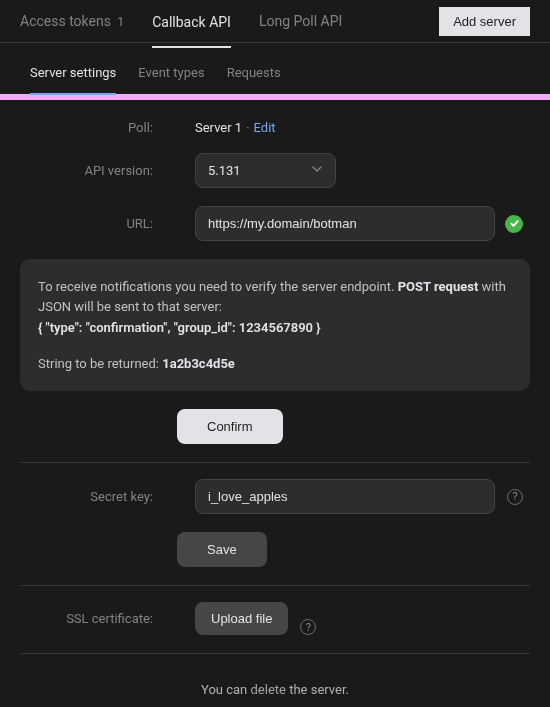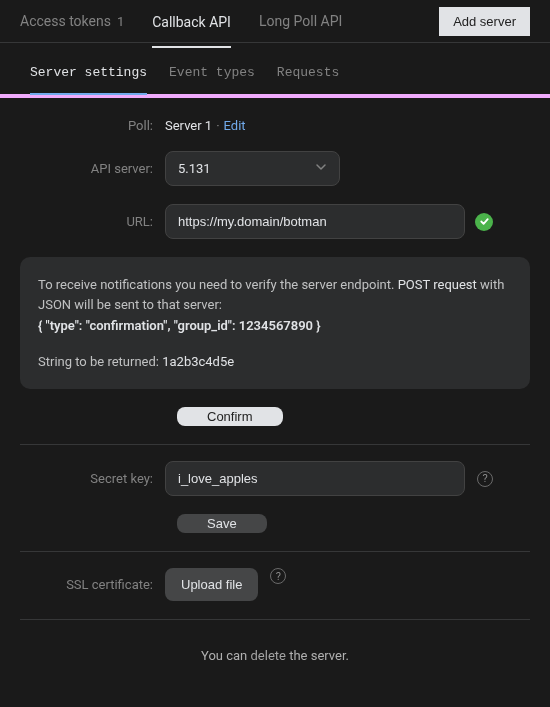--- a/index.html
+++ b/index.html
@@ -44,23 +44,22 @@
       color: #222;
       border: none;
       border-radius: 0;
       padding: 7px 14px;
       font-size: 13px;
       cursor: pointer;
     }
     .sub-tabs {
       display: flex;
       padding: 0 20px;
-      border-bottom: 4px solid #f0abfc;
+      border-bottom: 6px solid #f0abfc;
       margin-top: 8px;
-      font-family: Liberation Mono, monospace;
     }
     .sub-tab {
       padding: 14px 0 14px 0;
       margin-right: 22px;
       color: #828282;
       cursor: pointer;
       font-size: 13px;
     }
     .sub-tab:first-child {
       margin-left: 10px;
@@ -84,30 +83,31 @@
       text-align: right;
       padding-right: 12px;
       color: #828282;
       font-size: 13px;
       flex-shrink: 0;
     }
     .field-value {
       display: flex;
       align-items: center;
       flex: 1;
+      margin-left: 30px;
     }
     .name-text { color: #e1e3e6; }
     .dot-sep { color: #828282; margin: 0 4px; }
     .edit-link { color: #71aaeb; cursor: pointer; }
     .select-box {
       background: #2c2d2e;
       border: 1px solid #424242;
       border-radius: 8px;
       padding: 9px 12px;
-      width: 175px;
+      width: 141px;
       display: flex;
       align-items: center;
       justify-content: space-between;
       cursor: pointer;
       color: #e1e3e6;
     }
     .chevron {
       color: #828282;
     }
     .text-input {
@@ -136,38 +136,38 @@
     .info-box {
       background: #2c2d2e;
       border-radius: 10px;
       padding: 18px;
       margin-top: 6px;
       margin-bottom: 18px;
       line-height: 1.5;
       color: #c0c1c2;
       font-size: 13px;
     }
-    .info-box strong { color: #e1e3e6; font-weight: 400; margin-top: 14px; }
+    .info-box strong { color: #e1e3e6; font-weight: 700; margin-top: 14px; }
     .code-line {
       font-family: inherit;
       color: #e1e3e6;
       font-weight: 600;
       margin-top: 2px;
     }
     .spacer-block { height: 16px; }
     .confirm-row, .save-row, .upload-row {
       padding-left: 157px;
       margin-bottom: 18px;
     }
     .btn {
       background: #454647;
       border: none;
       color: #e1e3e6;
       border-radius: 8px;
-      padding: 2px 30px;
+      padding: 10px 30px;
       font-size: 13px;
       cursor: pointer;
     }
     .btn-light {
       background: #e1e3e6;
       color: #222;
     }
     .btn-small {
       padding: 9px 16px;
     }
@@ -190,21 +190,21 @@
       flex-shrink: 0;
       cursor: pointer;
     }
     .delete-row {
       text-align: center;
       color: #b0b0b0;
       padding-top: 12px;
       font-size: 13px;
     }
     .delete-link { color: #a3a3a3; cursor: pointer; }
-    .upload-row-inner { display: flex; align-items: flex-start; }
+    .upload-row-inner { display: flex; align-items: flex-end; }
   </style>
 </head>
 <body>
 
 <div class="top-tabs">
   <div class="top-tab">
     <span>Access tokens</span>
     <span class="badge">1</span>
   </div>
   <div class="top-tab active">
@@ -228,21 +228,21 @@
   <div class="field-row">
     <div class="field-label">Poll:</div>
     <div class="field-value">
       <span class="name-text">Server 1</span>
       <span class="dot-sep">·</span>
       <span class="edit-link">Edit</span>
     </div>
   </div>
 
   <div class="field-row">
-    <div class="field-label">API server:</div>
+    <div class="field-label">API version:</div>
     <div class="field-value">
       <div class="select-box">
         <span>5.131</span>
         <span class="chevron">
           <svg width="12" height="12" viewBox="0 0 12 12">
               <path d="M2 4 L6 8 L10 4" stroke="#828282" stroke-width="1.5" fill="none" stroke-linecap="round" stroke-linejoin="round"></path>
             </svg>
         </span>
       </div>
     </div>

